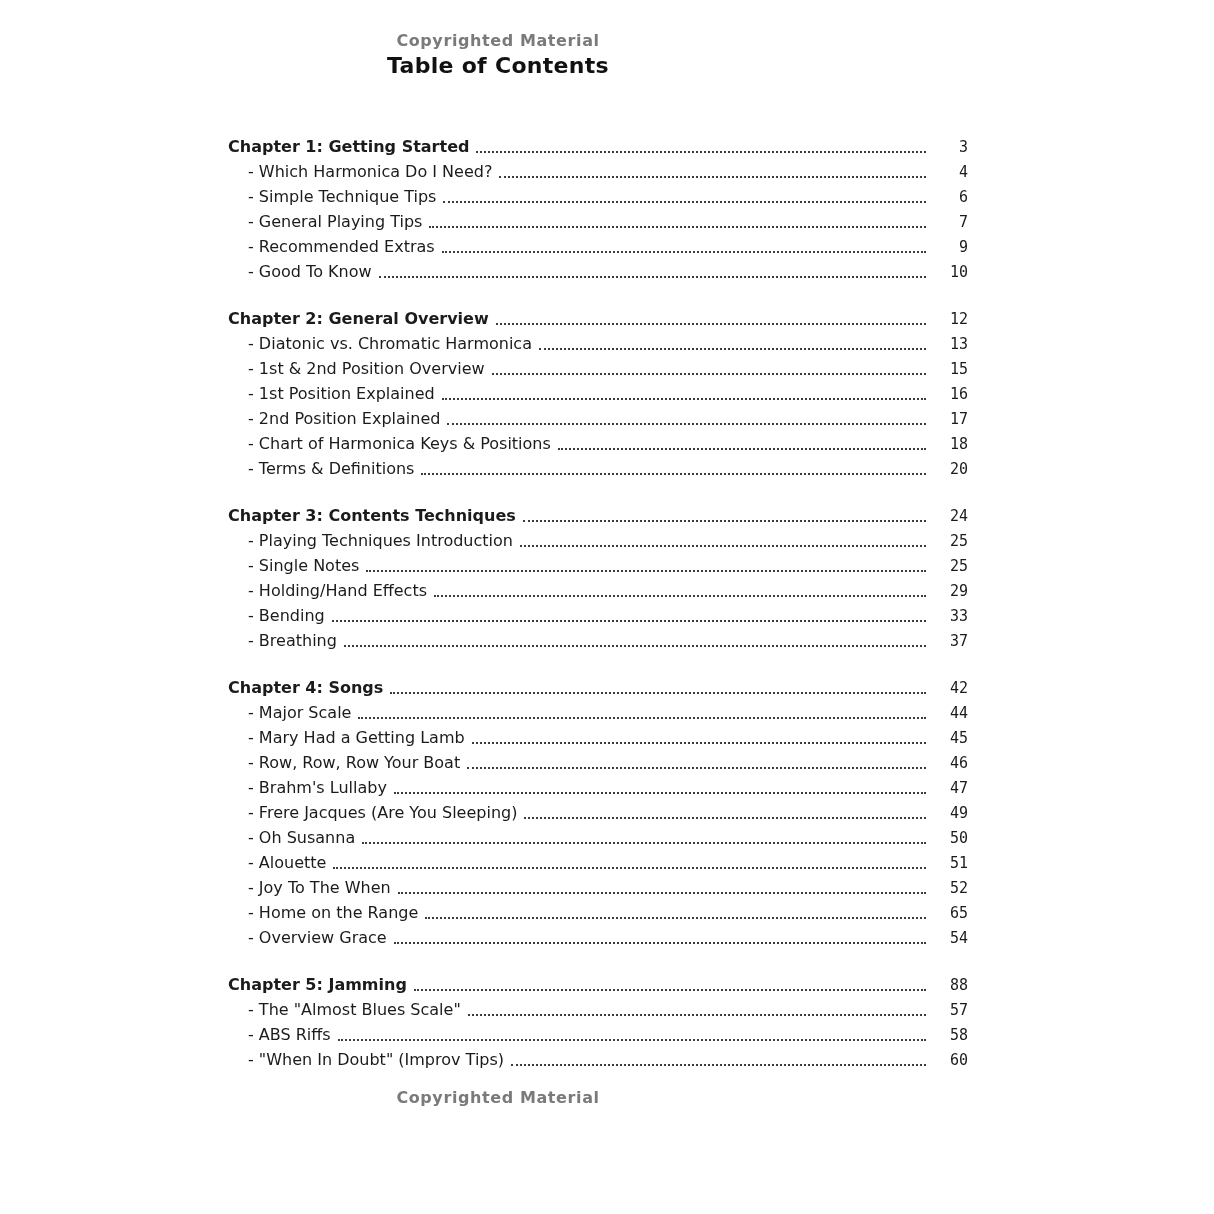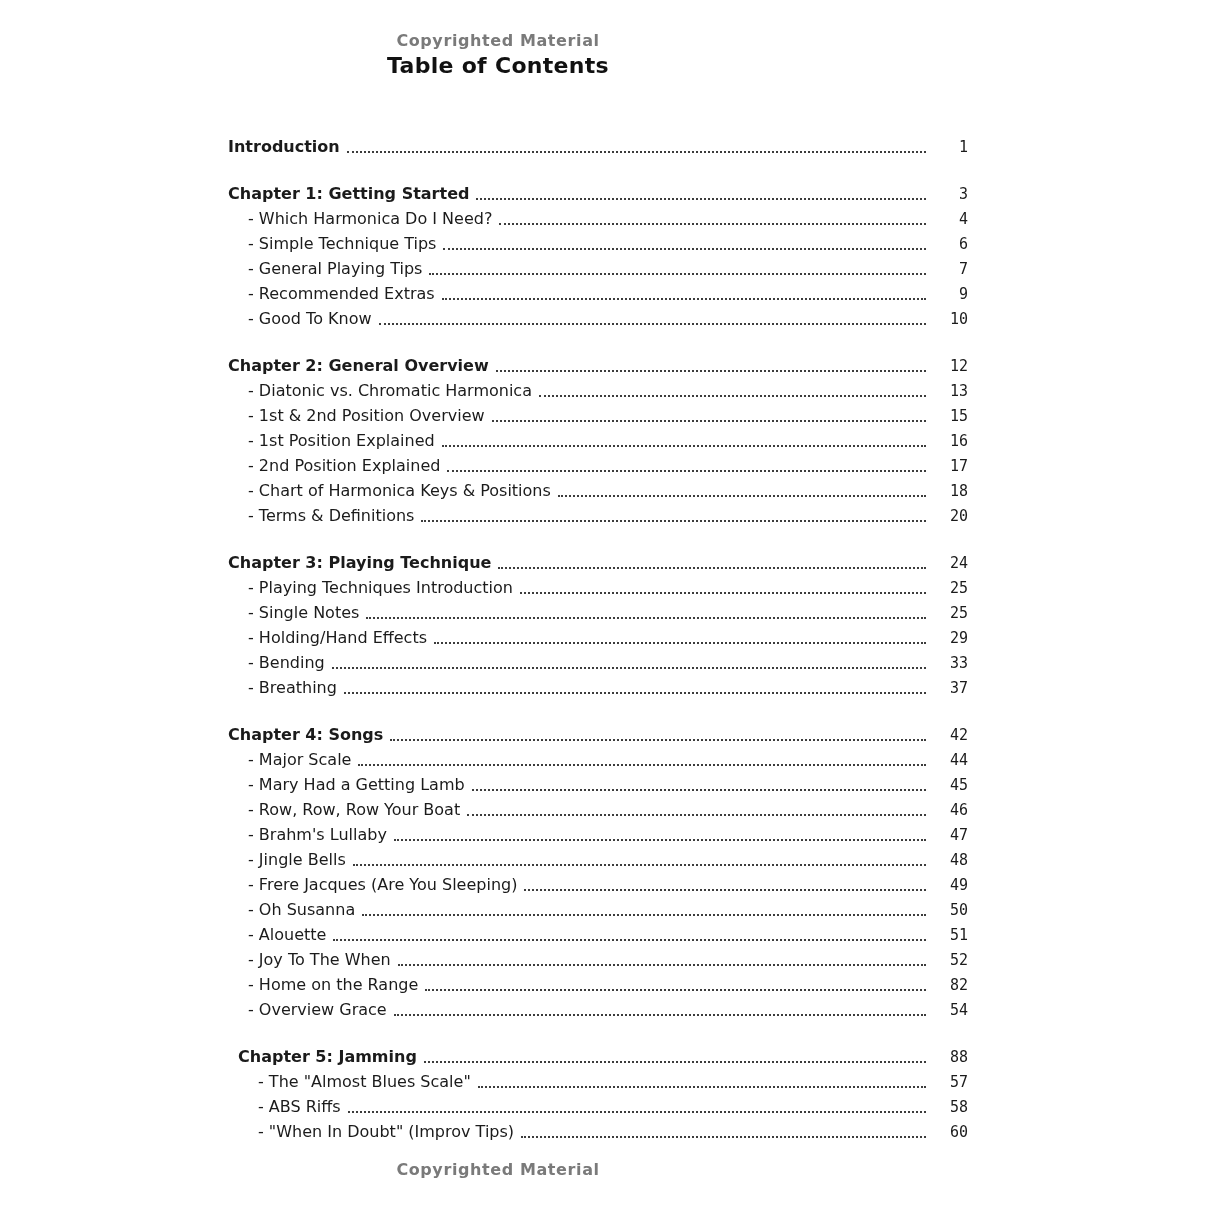--- a/index.html
+++ b/index.html
@@ -43,21 +43,21 @@
     font-weight: bold;
     letter-spacing: 0.3px;
     line-height: 32px;
     color: #111;
   }
   .toc {
     width: 740px;
     margin: 52px 0 0 228px;
   }
   .section { margin-bottom: 22px; }
-  .section:last-child { margin-bottom: 0; margin-left: 10px; }
+  .section:last-child { margin-bottom: 0; }
   .row {
     display: flex;
     align-items: baseline;
     height: 25px;
     line-height: 25px;
     font-size: 16px;
     white-space: nowrap;
   }
   .row.heading .label { font-weight: bold; }
   .row.item { padding-left: 20px; }
@@ -80,27 +80,20 @@
 </style>
 </head>
 <body>
 
 <div class="page">
   <div class="copyright top">Copyrighted Material</div>
   <h1 class="page-title">Table of Contents</h1>
   <div class="toc" id="toc">
       <div class="section">
         <div class="row heading">
-          <span class="label">Introduction</span>
-          <span class="dots"></span>
-          <span class="pagenum">1</span>
-        </div>
-      </div>
-      <div class="section">
-        <div class="row heading">
           <span class="label">Chapter 1: Getting Started</span>
           <span class="dots"></span>
           <span class="pagenum">3</span>
         </div>
         <div class="row item">
           <span class="label">- Which Harmonica Do I Need?</span>
           <span class="dots"></span>
           <span class="pagenum">4</span>
         </div>
         <div class="row item">
@@ -156,21 +149,21 @@
           <span class="pagenum">18</span>
         </div>
         <div class="row item">
           <span class="label">- Terms &amp; Definitions</span>
           <span class="dots"></span>
           <span class="pagenum">20</span>
         </div>
       </div>
       <div class="section">
         <div class="row heading">
-          <span class="label">Chapter 3: Playing Technique</span>
+          <span class="label">Chapter 3: Contents Techniques</span>
           <span class="dots"></span>
           <span class="pagenum">24</span>
         </div>
         <div class="row item">
           <span class="label">- Playing Techniques Introduction</span>
           <span class="dots"></span>
           <span class="pagenum">25</span>
         </div>
         <div class="row item">
           <span class="label">- Single Notes</span>
@@ -213,25 +206,20 @@
           <span class="label">- Row, Row, Row Your Boat</span>
           <span class="dots"></span>
           <span class="pagenum">46</span>
         </div>
         <div class="row item">
           <span class="label">- Brahm's Lullaby</span>
           <span class="dots"></span>
           <span class="pagenum">47</span>
         </div>
         <div class="row item">
-          <span class="label">- Jingle Bells</span>
-          <span class="dots"></span>
-          <span class="pagenum">48</span>
-        </div>
-        <div class="row item">
           <span class="label">- Frere Jacques (Are You Sleeping)</span>
           <span class="dots"></span>
           <span class="pagenum">49</span>
         </div>
         <div class="row item">
           <span class="label">- Oh Susanna</span>
           <span class="dots"></span>
           <span class="pagenum">50</span>
         </div>
         <div class="row item">
@@ -240,21 +228,21 @@
           <span class="pagenum">51</span>
         </div>
         <div class="row item">
           <span class="label">- Joy To The When</span>
           <span class="dots"></span>
           <span class="pagenum">52</span>
         </div>
         <div class="row item">
           <span class="label">- Home on the Range</span>
           <span class="dots"></span>
-          <span class="pagenum">82</span>
+          <span class="pagenum">65</span>
         </div>
         <div class="row item">
           <span class="label">- Overview Grace</span>
           <span class="dots"></span>
           <span class="pagenum">54</span>
         </div>
       </div>
       <div class="section">
         <div class="row heading">
           <span class="label">Chapter 5: Jamming</span>

